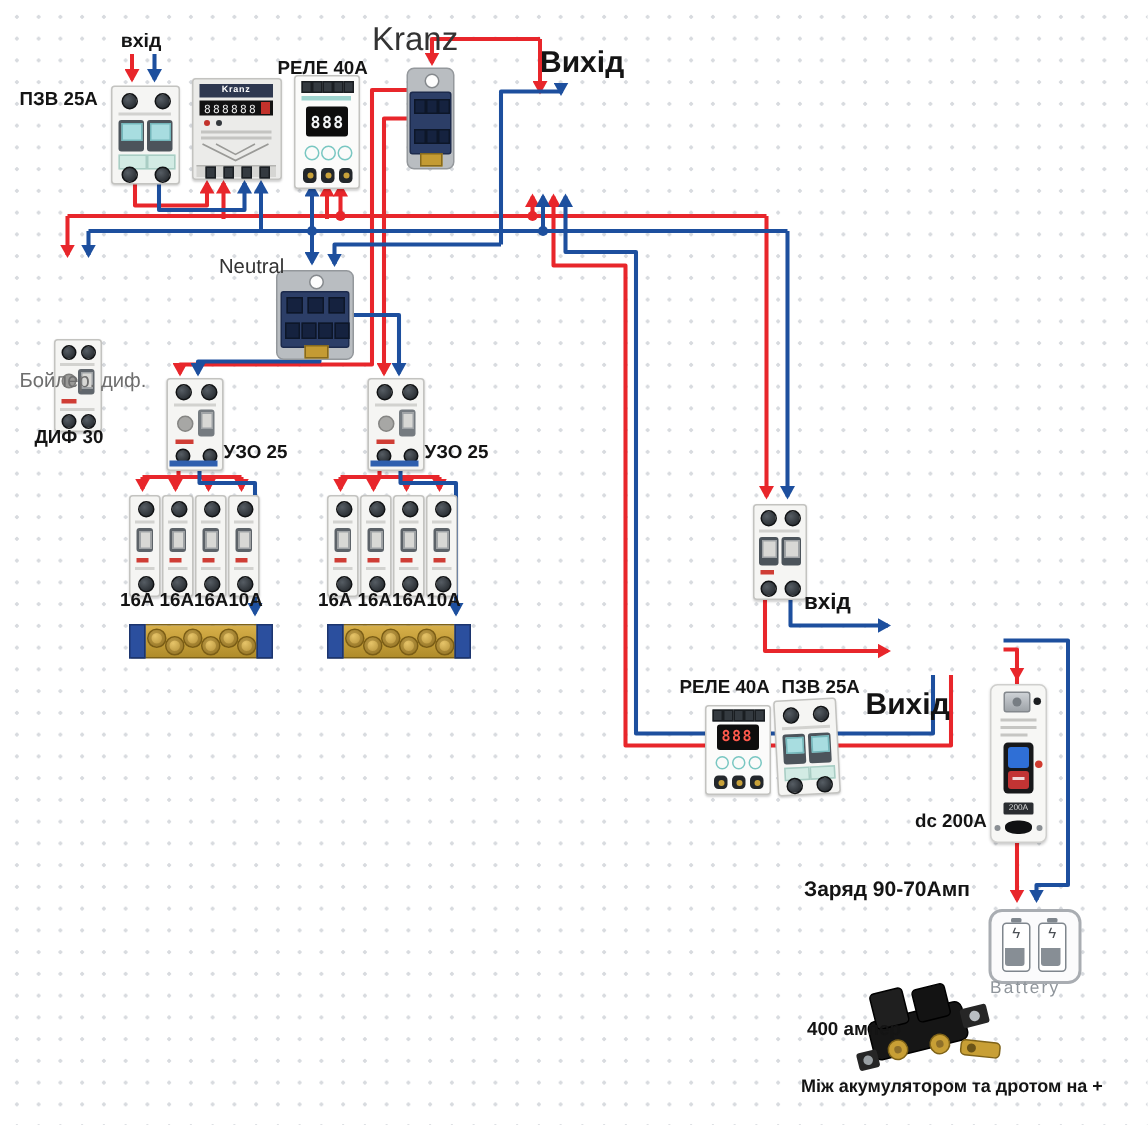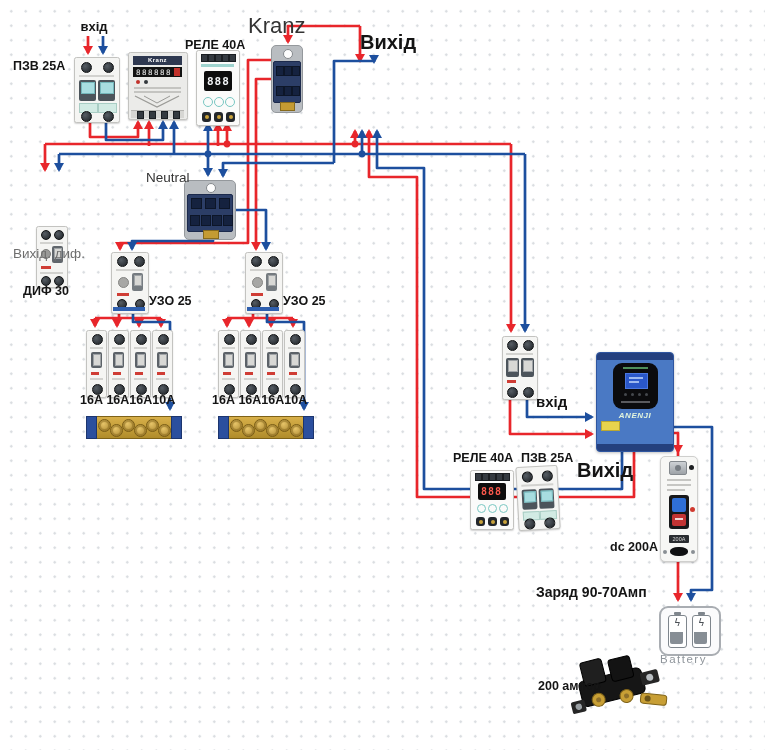--- a/index.html
+++ b/index.html
@@ -344,38 +344,20 @@
         <span class="rocker" style="position:absolute;left:2px;top:2px;width:8px;height:10px"></span>
       </span>
     <span class="recess" style="left:18px;top:21px;width:13px;height:19px">
         <span class="rocker" style="position:absolute;left:2px;top:2px;width:8px;height:10px"></span>
       </span>
     <span class="redmark" style="left:4px;top:43px;width:9px;height:3px"></span>
     <span class="term" style="left:4px;top:50px"></span>
       <span class="term" style="left:20px;top:50px"></span>
   </div>
 
-  <div class="abs" style="left:596px;top:352px;width:76px;height:98px;background:#4a79c4;border:1px solid #2f56a0;border-radius:4px;box-shadow:0 1px 3px rgba(0,0,0,.25)">
-    <span class="abs" style="left:0;top:0;width:100%;height:7px;background:#24407e;border-radius:3px 3px 0 0"></span>
-    <span class="abs" style="left:16px;top:10px;width:45px;height:46px;background:#0b0b0d;border-radius:9px">
-      <span class="abs" style="left:10px;top:4px;width:25px;height:2px;background:#4f8f5a"></span>
-      <span class="abs" style="left:12px;top:10px;width:21px;height:14px;background:#2a57c9;border:1px solid #4a77e0">
-        <span class="abs" style="left:3px;top:3px;width:14px;height:2px;background:#9db9f0"></span>
-        <span class="abs" style="left:3px;top:7px;width:10px;height:2px;background:#9db9f0"></span>
-      </span>
-      <span class="abs" style="left:11px;top:30px;width:3px;height:3px;border-radius:50%;background:#45484d"></span>
-      <span class="abs" style="left:18px;top:30px;width:3px;height:3px;border-radius:50%;background:#45484d"></span>
-      <span class="abs" style="left:25px;top:30px;width:3px;height:3px;border-radius:50%;background:#45484d"></span>
-      <span class="abs" style="left:32px;top:30px;width:3px;height:3px;border-radius:50%;background:#45484d"></span>
-      <span class="abs" style="left:8px;top:38px;width:29px;height:2px;background:#5a5a5e"></span>
-    </span>
-    <span class="abs" style="left:0;top:58px;width:100%;text-align:center;font-size:8px;font-weight:bold;font-style:italic;color:#e2f4dd;letter-spacing:.5px">ANENJI</span>
-    <span class="abs" style="left:4px;top:68px;width:17px;height:8px;background:#e8d44d;border:1px solid #bba832"></span>
-    <span class="abs" style="left:0;bottom:0;width:100%;height:7px;background:#24407e;border-radius:0 0 3px 3px"></span>
-  </div>
 
   <div class="mod" style="left:470px;top:470px;width:42px;height:58px;background:#fbfbfa">
     <span class="tsq" style="left:4px;top:2px"></span>
       <span class="tsq" style="left:11px;top:2px"></span>
       <span class="tsq" style="left:18px;top:2px"></span>
       <span class="tsq" style="left:25px;top:2px"></span>
       <span class="tsq" style="left:32px;top:2px"></span>
     <span class="abs" style="left:7px;top:12px;width:28px;height:17px;background:#0d0d0d;border-radius:2px">
       <span class="abs" style="left:3px;top:3px;font-family:'DejaVu Sans Mono',monospace;font-size:10px;font-weight:bold;color:#ff5a4d;letter-spacing:1px">888</span>
     </span>
@@ -462,28 +444,29 @@
       </g>
     </g>
   </svg>
 
   <div class="lbl b" style="left:70px;top:19px;width:48px;text-align:center;font-size:13px">вхід</div>
   <div class="lbl b" style="left:13px;top:59px">ПЗВ 25А</div>
   <div class="lbl b" style="left:185px;top:38px">РЕЛЕ 40А</div>
   <div class="lbl" style="left:248px;top:13px;font-size:22px;color:#333">Kranz</div>
   <div class="lbl b" style="left:360px;top:31px;font-size:20px">Вихід</div>
   <div class="lbl" style="left:146px;top:170px;font-size:13.5px;color:#333">Neutral</div>
-  <div class="lbl" style="left:13px;top:246px;font-size:13.5px;color:#6e6e6e">Вихід. диф.</div>
+  <div class="lbl" style="left:13px;top:246px;font-size:13.5px;color:#6e6e6e">Бойлер. диф.</div>
   <div class="lbl b" style="left:23px;top:284px">ДИФ 30</div>
   <div class="lbl b" style="left:149px;top:294px">УЗО 25</div>
   <div class="lbl b" style="left:283px;top:294px">УЗО 25</div>
   <div class="lbl b" style="left:80px;top:393px">16А 16А16А10А</div>
   <div class="lbl b" style="left:212px;top:393px">16А 16А16А10А</div>
   <div class="lbl b" style="left:536px;top:393px;font-size:15px">вхід</div>
   <div class="lbl b" style="left:453px;top:451px">РЕЛЕ 40А</div>
   <div class="lbl b" style="left:521px;top:451px">ПЗВ 25А</div>
   <div class="lbl b" style="left:577px;top:459px;font-size:20px">Вихід</div>
   <div class="lbl b" style="left:610px;top:540px">dc 200А</div>
   <div class="lbl b" style="left:536px;top:584px;font-size:14px">Заряд 90-70Амп</div>
   <div class="lbl" style="left:660px;top:653px;font-size:11.5px;color:#8f959b;letter-spacing:1.5px">Battery</div>
-  <div class="lbl b" style="left:538px;top:679px">200 ампер</div>
+  <div class="lbl b" style="left:538px;top:679px">400 ампер</div>
+  <div class="lbl b" style="left:534px;top:717px;font-size:12px">Між акумулятором та дротом на +</div>
 
 </div>
 
 </body></html>

